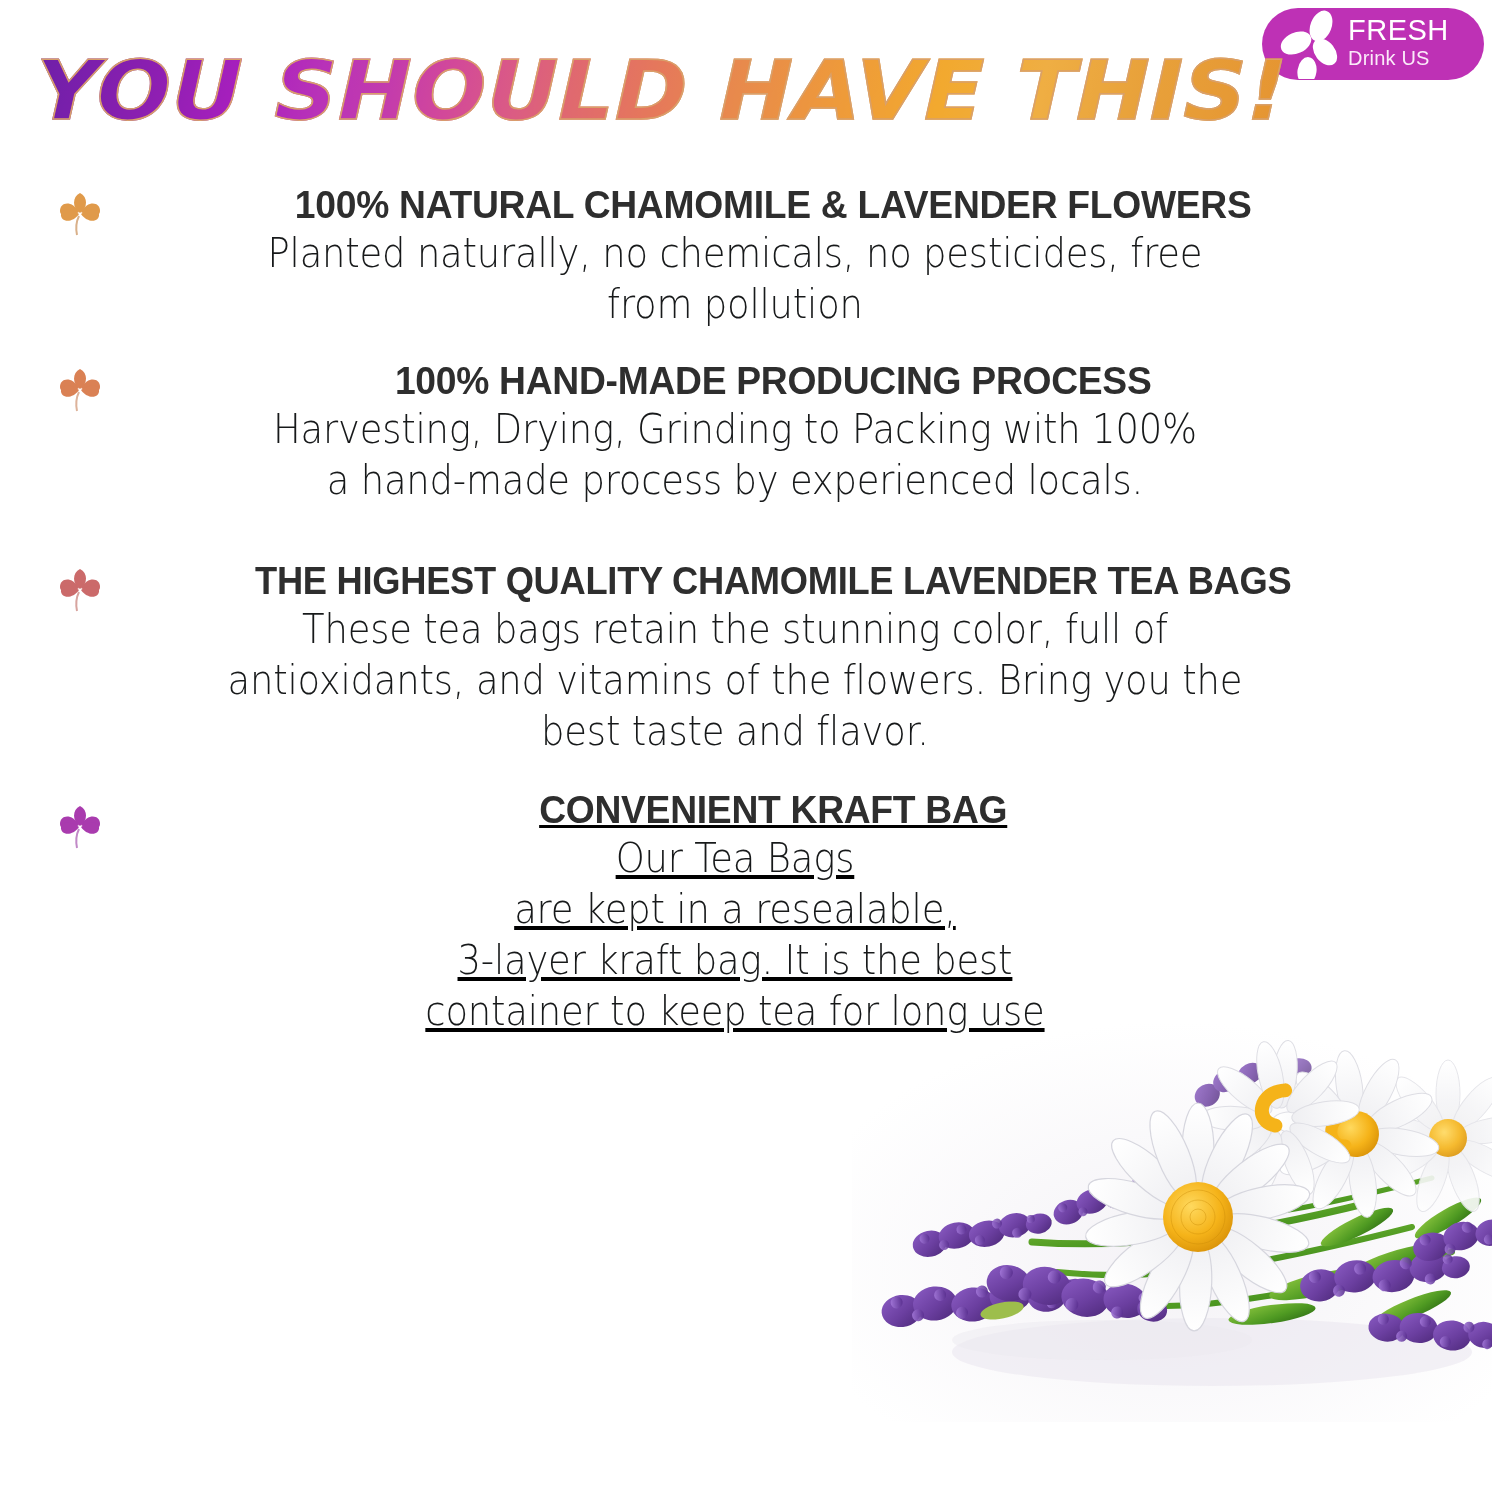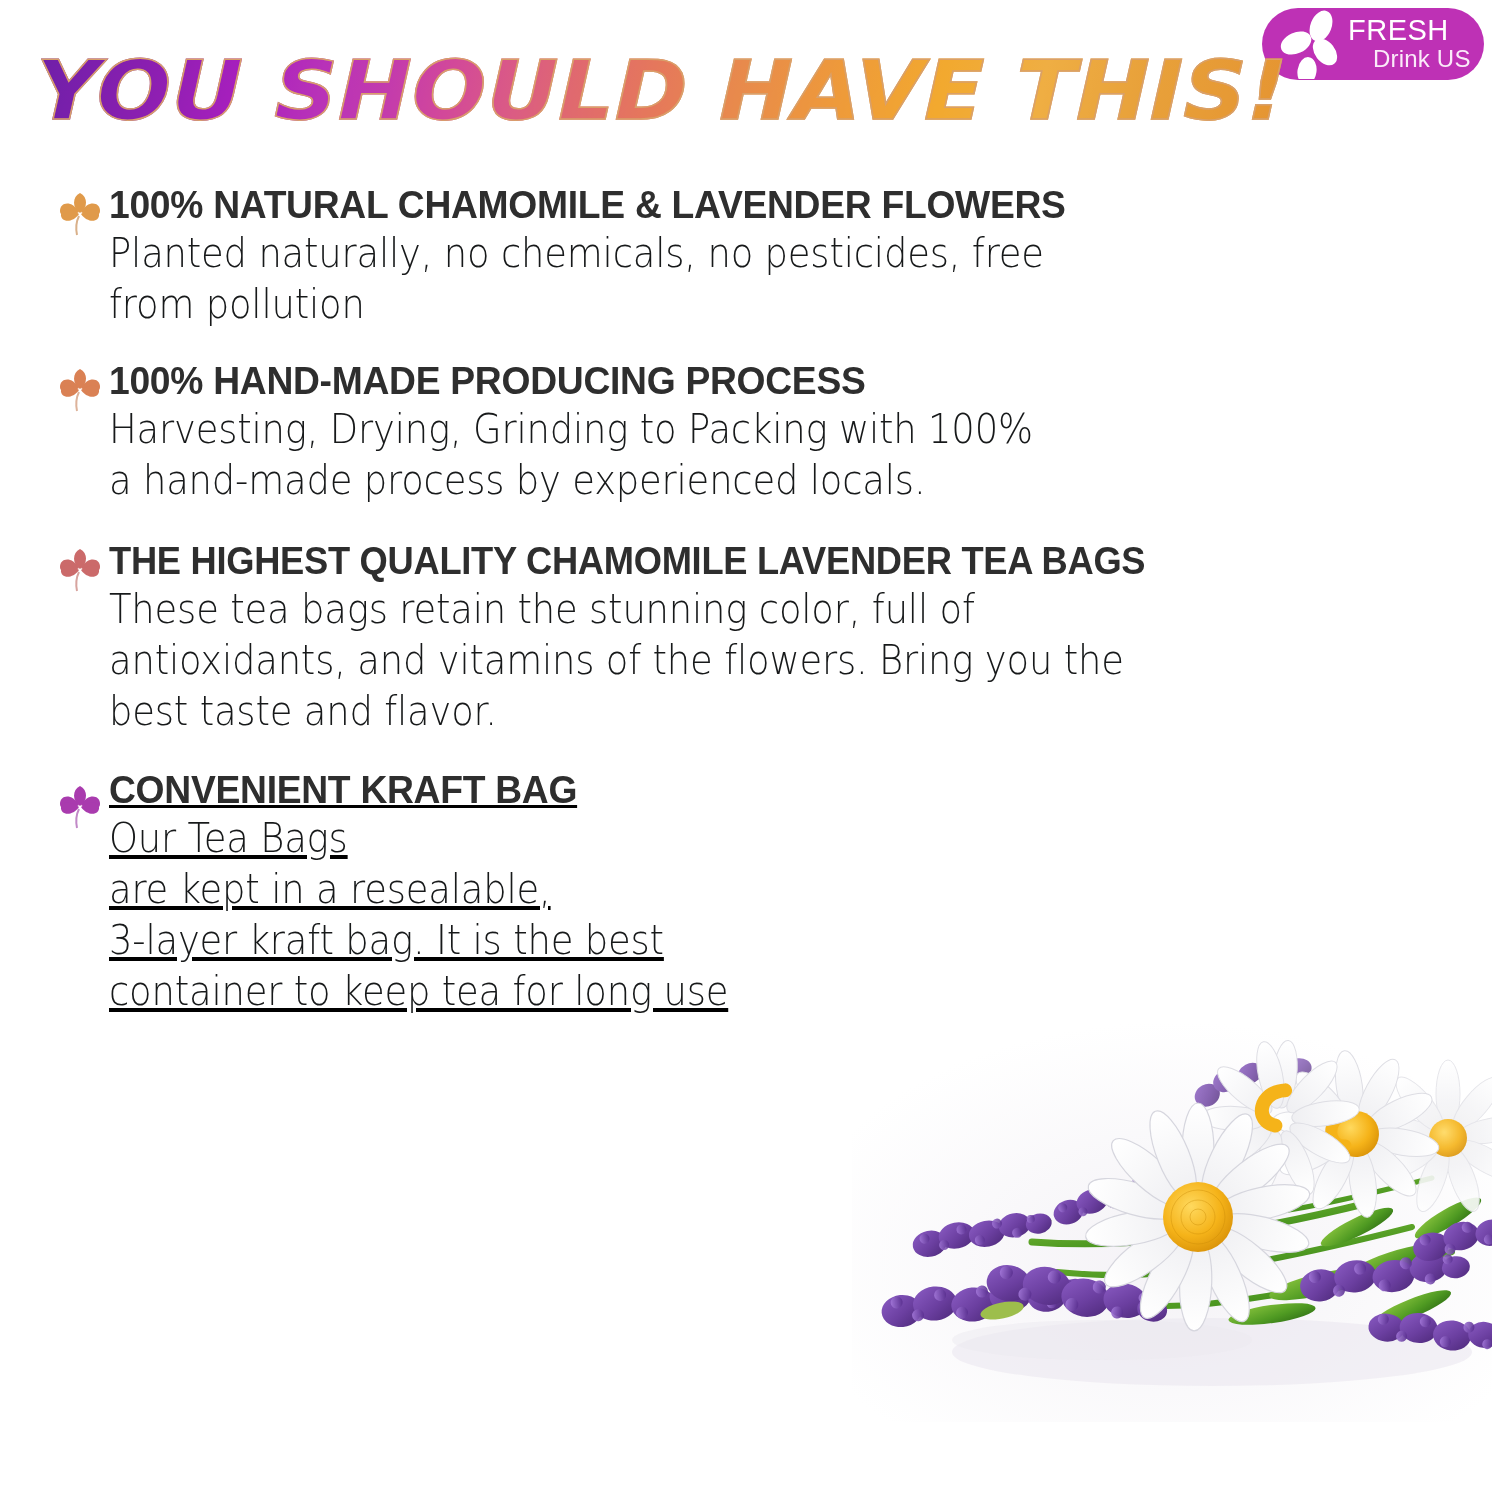--- a/index.html
+++ b/index.html
@@ -34,24 +34,23 @@
     justify-content:center;
     margin-left:2px;
     color:#fff;
   }
   .logo-fresh{
     font-size:29px; line-height:29px;
     letter-spacing:.5px; font-weight:400;
     color:#fff;
   }
   .logo-drink{
-    font-size:24px; line-height:27px;
+    font-size:20px; line-height:27px;
     letter-spacing:.2px; font-weight:300;
     color:#fbeaf9;
-    margin-left:25px;
   }
 
   
   .title{
     position:absolute;
     left:36px; top:50px;
     font-size:82px;
     line-height:82px;
     font-weight:700;
     font-style:italic;
@@ -96,20 +95,21 @@
   
   .features{
     position:absolute;
     left:0; top:182px;
     width:1500px;
   }
   .feature{
     position:relative;
     padding-left:109px;
     margin-bottom:22px;
+    text-align:center;
   }
   .clover{
     position:absolute;
     left:58px; top:6px;
     width:44px; height:48px;
   }
   .clover svg{ display:block; width:100%; height:100%; }
 
   .f-head{
     font-size:39px;
@@ -129,21 +129,21 @@
     color:#17191A;
     letter-spacing:-.2px;
     font-family:"DejaVu Sans", sans-serif;
     transform:scaleX(.90);
     transform-origin:left center;
   }
   .f-body div{ white-space:nowrap; }
 
   
   #feat-0{ margin-bottom:28px; }
-  #feat-1{ margin-bottom:32px; }
+  #feat-1{ margin-bottom:52px; }
   #feat-2{ margin-bottom:30px; }
   #feat-3{ margin-bottom:28px; }
   #feat-4{ margin-bottom:0;text-decoration:underline; }
   #feat-4 .clover{ top:14px; }
   #feat-2 .f-head{ font-size:38px; }
 </style>
 </head>
 <body>
 
 <div id="page">

